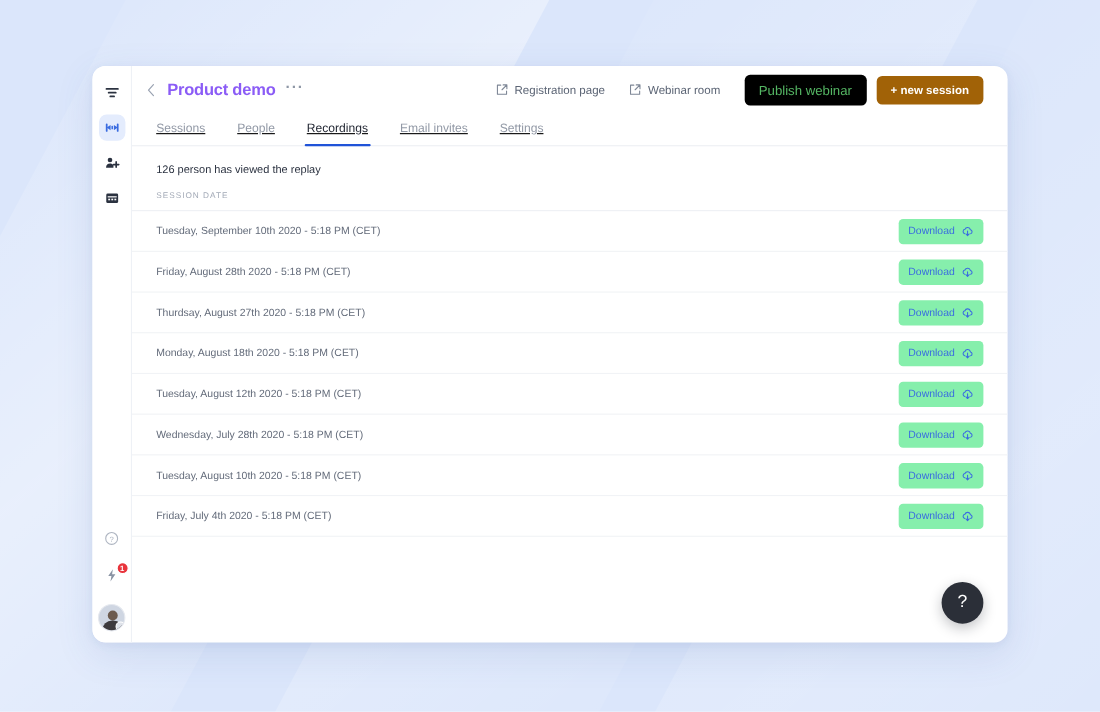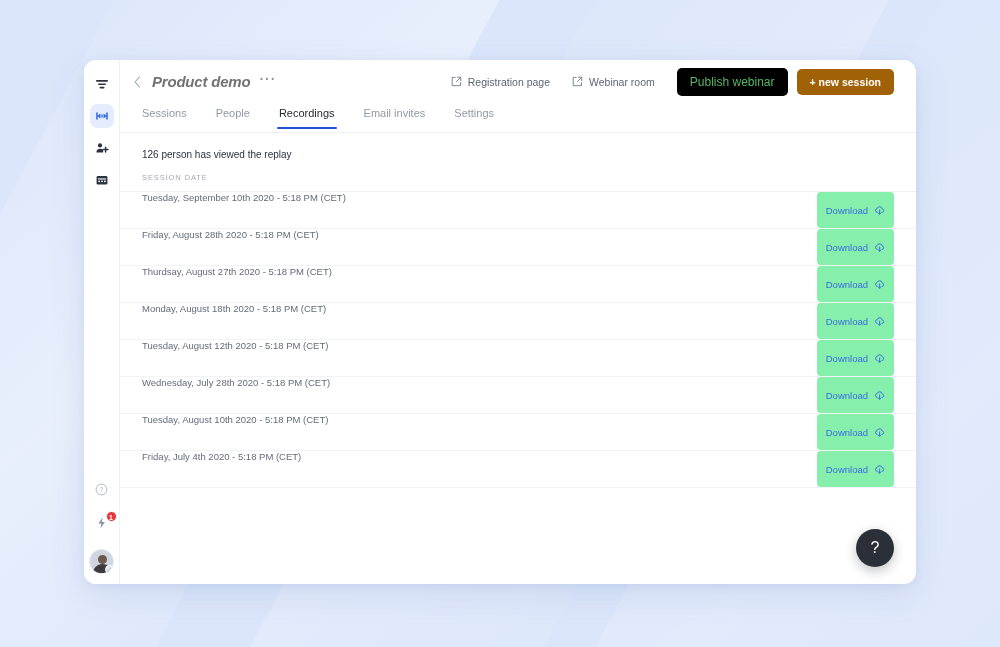--- a/index.html
+++ b/index.html
@@ -92,22 +92,22 @@
     display: flex; align-items: center;
     padding: 0 22px 0 8px;
     flex-shrink: 0;
   }
   .back-chevron {
     width: 18px; height: 18px;
     display:flex; align-items:center; justify-content:center;
     color: #9aa3b2; cursor: pointer; flex-shrink: 0;
   }
   .page-title {
-    font-size: 15px; font-weight: bold; color: #737373;
-    margin-left: 6px; letter-spacing: -0.2px; white-space: nowrap; font-style: italic;
+    font-size: 15px; font-weight: bold; color: #8b5cf6;
+    margin-left: 6px; letter-spacing: -0.2px; white-space: nowrap;
   }
   .title-more {
     color: #8e97a6; font-size: 14px; font-weight: bold;
     margin-left: 9px; letter-spacing: 1px; cursor: pointer;
     line-height: 10px; padding-bottom: 5px;
   }
   .hdr-spacer { flex: 1; }
   .hdr-link {
     display: flex; align-items: center; gap: 6px;
     font-size: 10.5px; color: #5c6575;
@@ -124,25 +124,26 @@
     margin-left: 22px;
   }
   .btn-new {
     background: #a16207; color: #ffffff;
     font-size: 10.5px; font-weight: bold;
     padding: 7px 13px; margin-left: 9px;
   }
 
   
   .tabs {
-    display: flex; align-items: center;
+    display: flex; align-items: flex-end;
     padding: 0 0 0 22px;
     border-bottom: 1px solid #edeff3;
     flex-shrink: 0;
     height: 30px;
+    text-decoration: underline;
   }
   .tab {
     font-size: 11px; color: #9299a6;
     padding: 0 0 9px 0; margin-right: 29px;
     cursor: pointer; position: relative; white-space: nowrap;
   }
   .tab.active { color: #1f2430; }
   .tab.active::after {
     content: ""; position: absolute;
     left: -2px; right: -2px; bottom: -1px; height: 2px;
@@ -158,21 +159,21 @@
 
   
   .table { flex: 1; overflow: hidden; }
   .col-head {
     font-size: 7.5px; letter-spacing: 0.9px;
     color: #a2a9b6; text-transform: uppercase;
     padding: 0 22px 9px 22px;
     border-bottom: 1px solid #eef0f4;
   }
   .row {
-    display: flex; 
+    display: flex; align-items: center;
     height: 37px;
     padding: 0 22px;
     border-bottom: 1px solid #f1f3f6;
   }
   .row-date { font-size: 9.5px; color: #636b7a; white-space: nowrap; }
   .row-spacer { flex: 1; }
   .btn-download {
     background: #86efac; color: #3a6ce0;
     font-size: 9.5px;
     padding: 6px 9px;

